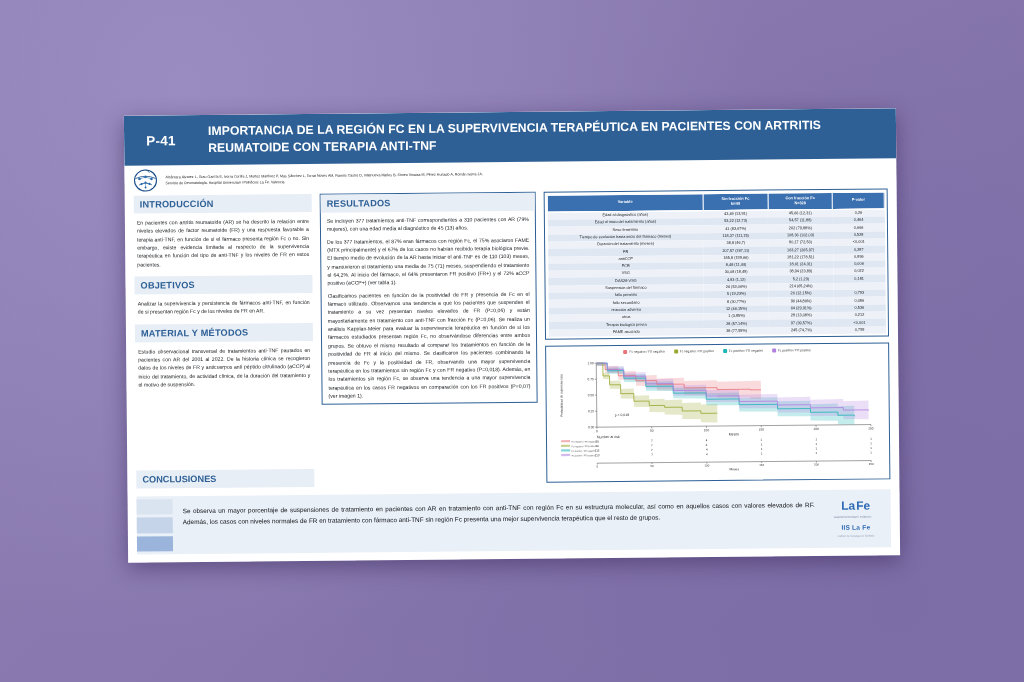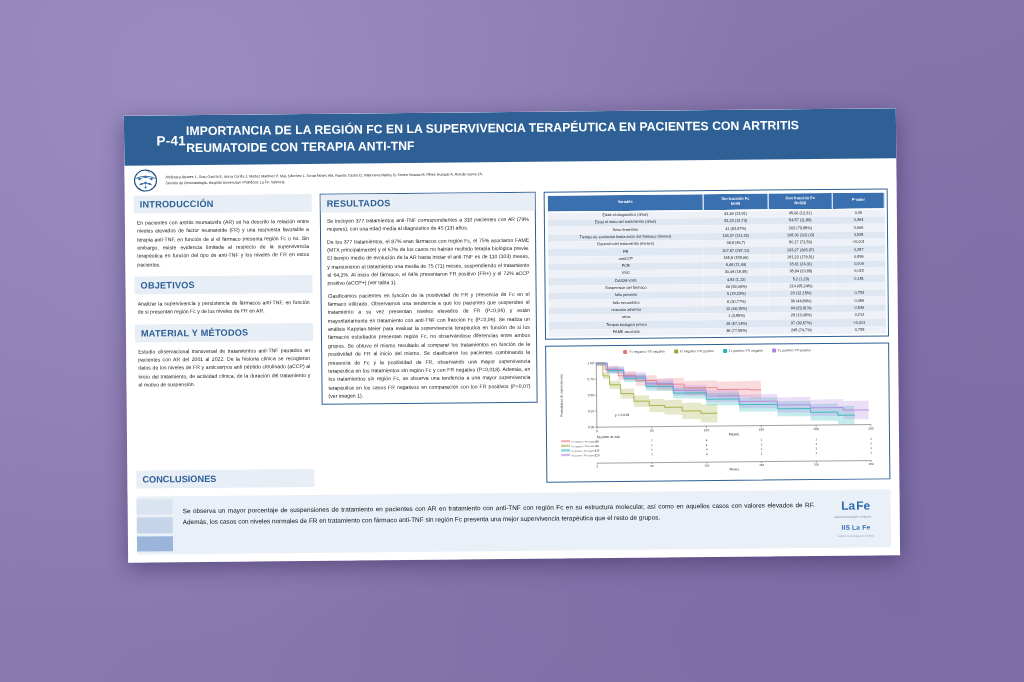--- a/index.html
+++ b/index.html
@@ -34,21 +34,21 @@
   }
 
   
   .hdr{
     position:absolute;left:0;top:0;width:100%;height:50px;
     background:#2e6096;
     display:flex;align-items:center;
   }
   .pcode{
     color:#ffffff;font-weight:bold;font-size:13.5px;
-    width:62px;text-align:right;flex:0 0 62px;letter-spacing:.3px;
+    width:62px;text-align:left;flex:0 0 62px;letter-spacing:.3px;margin-left:22px;
   }
   .ttl{
     color:#ffffff;font-weight:bold;font-size:12.2px;line-height:1.42;
     padding-right:16px;letter-spacing:.05px;
   }
 
   
   .authors{
     position:absolute;left:0;top:50px;width:100%;height:30px;
     display:flex;align-items:center;gap:7px;padding-left:8px;box-sizing:border-box;

